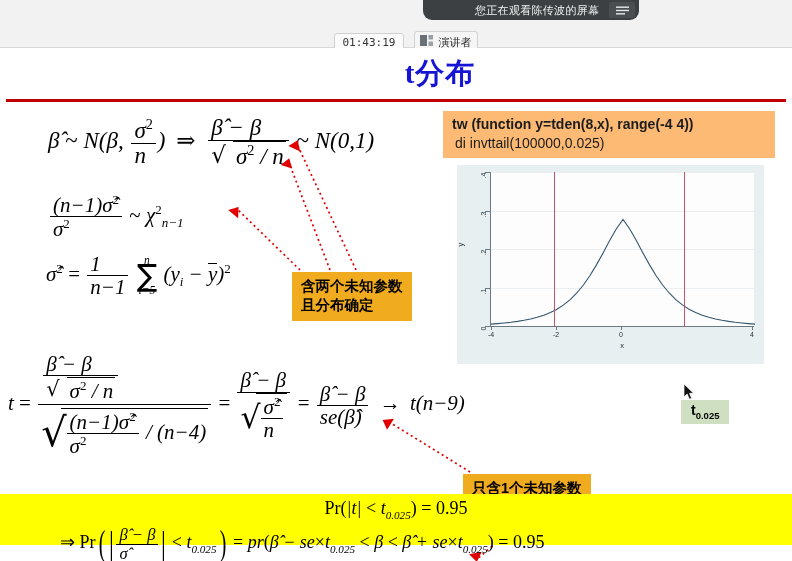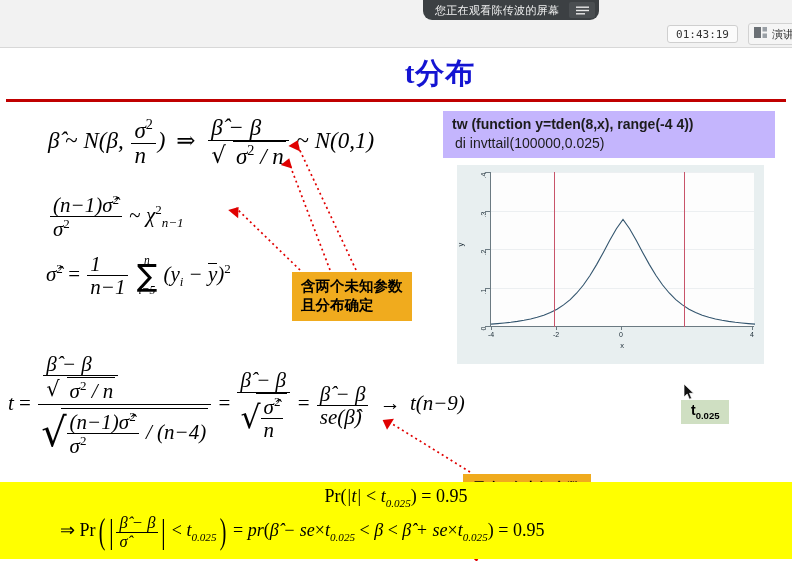--- a/index.html
+++ b/index.html
@@ -29,34 +29,34 @@
     height: 20px;
     display: flex; align-items: center;
     background: #3c4043;
     border-bottom-left-radius: 9px;
     border-bottom-right-radius: 9px;
     padding: 0 4px 0 12px;
     color: #f3f3f3;
     font-size: 11px;
     white-space: nowrap;
   }
-  .viewing-pill .pill-text { letter-spacing: 0.3px; }
+  .viewing-pill .pill-text { letter-spacing: 0.3px; margin-left: 40px; }
   .pill-menu {
     margin-left: 10px;
     width: 26px; height: 16px;
     display: flex; align-items: center; justify-content: center;
     background: #4a4e51;
     border-radius: 2px;
   }
   .pill-menu svg { display: block; }
 
   .chrome-row {
-    position: absolute; left: 0; top: 20px;
+    position: absolute; left: 0; top: 28px;
     width: 792px; height: 28px;
-    display: flex; align-items: center; justify-content: flex-end;
+    display: flex; align-items: center; justify-content: center;
     padding-right: 8px;
   }
   .timer-chip {
     height: 18px;
     display: flex; align-items: center;
     padding: 0 8px;
     background: #fbfbfb;
     border: 1px solid #cfcfcf;
     border-radius: 3px;
     font-family: "DejaVu Sans Mono", monospace;
@@ -179,21 +179,21 @@
     font-size: 14.5px;
     white-space: nowrap;
   }
   .callout-1 { left: 292px; top: 224px; }
   .callout-2 { left: 463px; top: 426px; }
 
   
   .codebox {
     position: absolute; left: 443px; top: 63px;
     width: 332px;
-    background: #c4b5fd;
+    background: #fdba74;
     padding: 4px 6px 5px 9px;
     font-family: "Liberation Sans", sans-serif;
     font-weight: bold;
     font-size: 14px;
     color: #1c1c1c;
     line-height: 1.35;
   }
   .codebox .line2 { font-weight: normal; padding-left: 3px; }
 
   
@@ -268,22 +268,22 @@
     font-size: 14px;
     color: #000;
   }
   .tlabel sub { font-size: 0.68em; }
 
   
   .arrows { position: absolute; left: 0; top: 0; width: 792px; height: 513px; pointer-events: none; }
 
   
   .yellowband {
-    position: absolute; left: 0; top: 434px;
-    width: 792px; height: 77px;
+    position: absolute; left: 0; top: 446px;
+    width: 792px; height: 51px;
     background: #ffff00;
   }
   .yb-line1 {
     position: absolute; left: 0; top: 4px; width: 792px;
     text-align: center;
     font-family: "Liberation Serif", serif;
     font-size: 18px;
     color: #000;
   }
   .yb-line2 {

